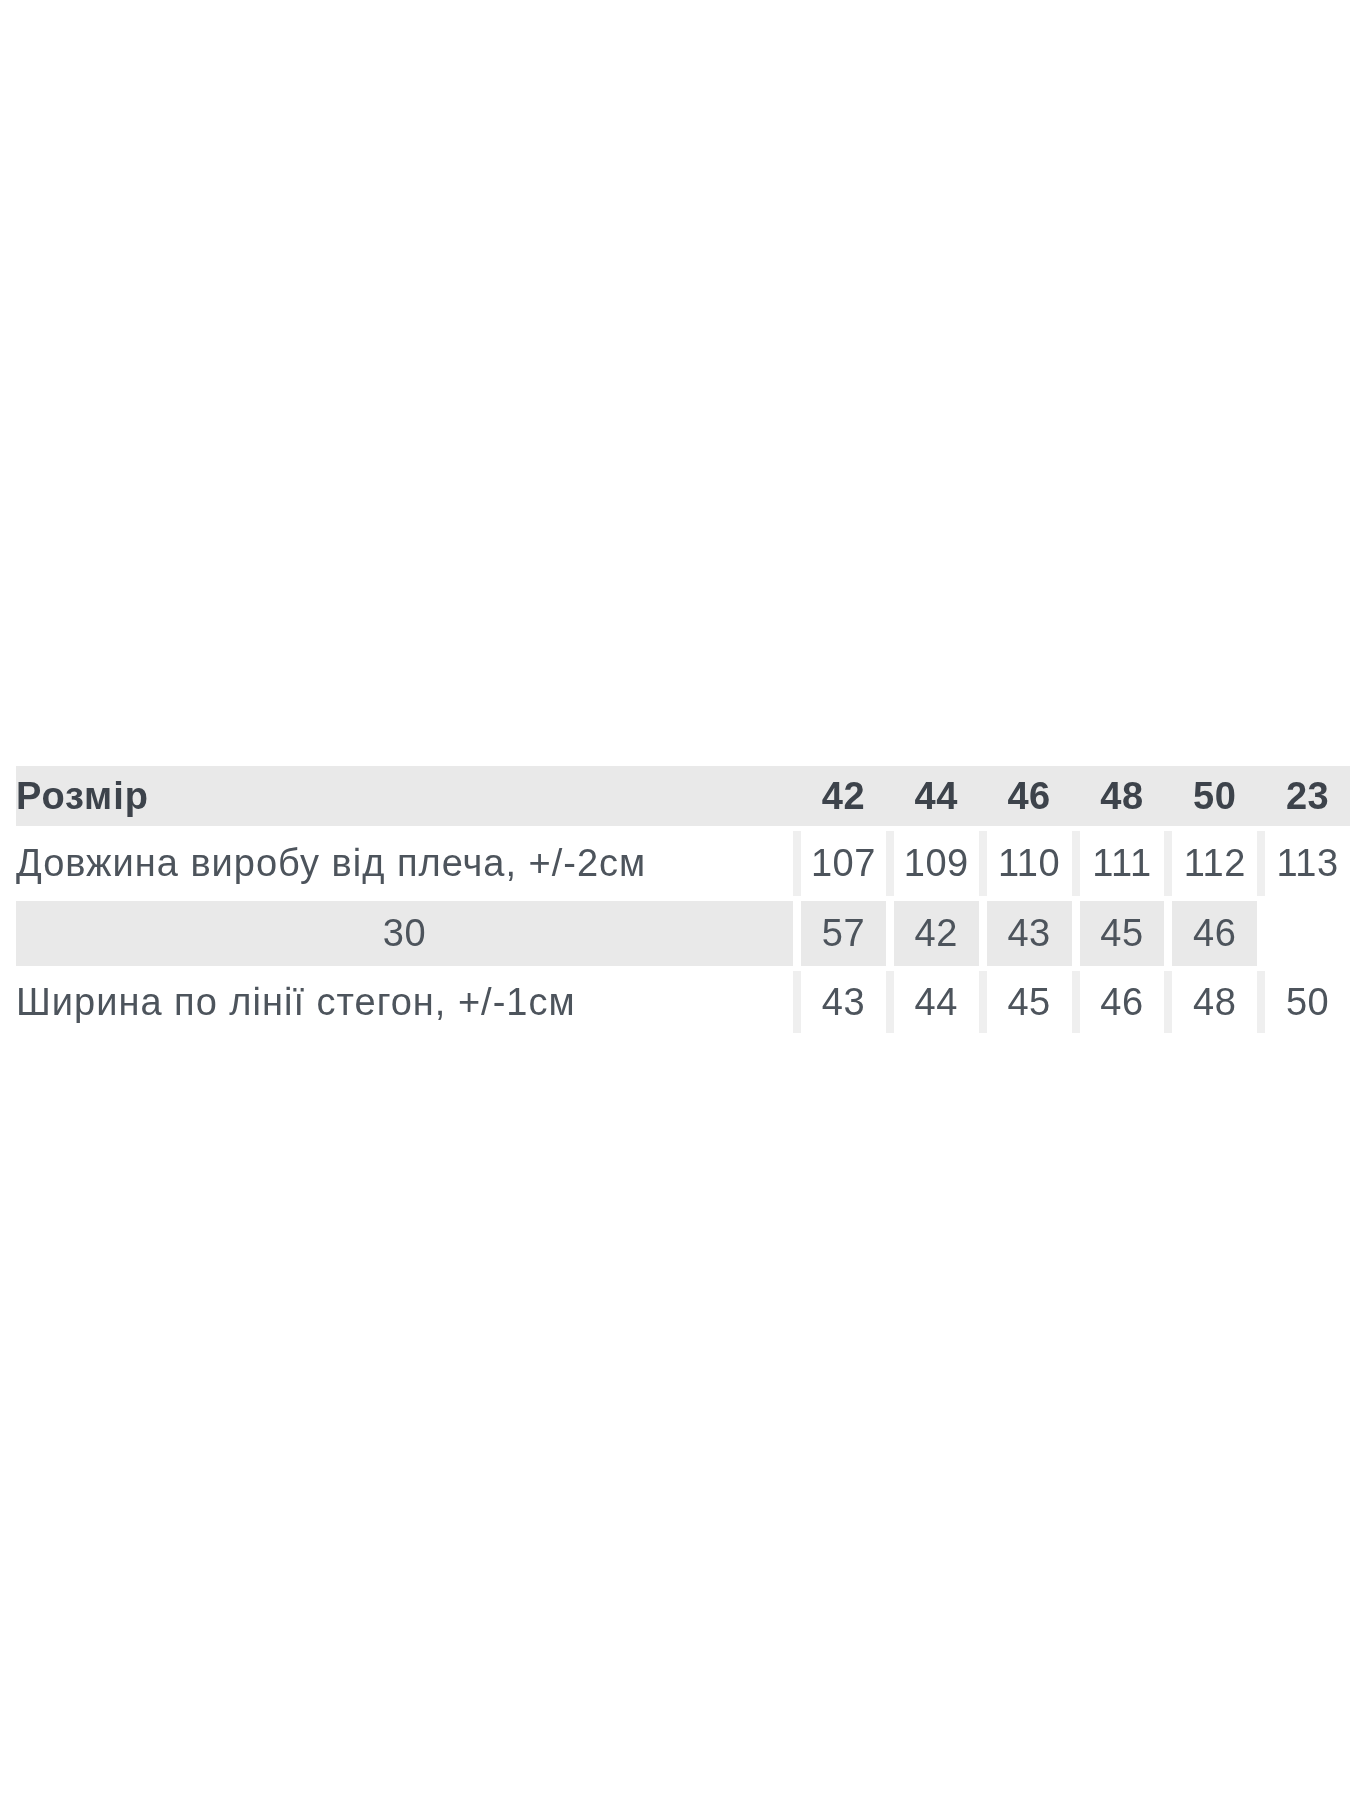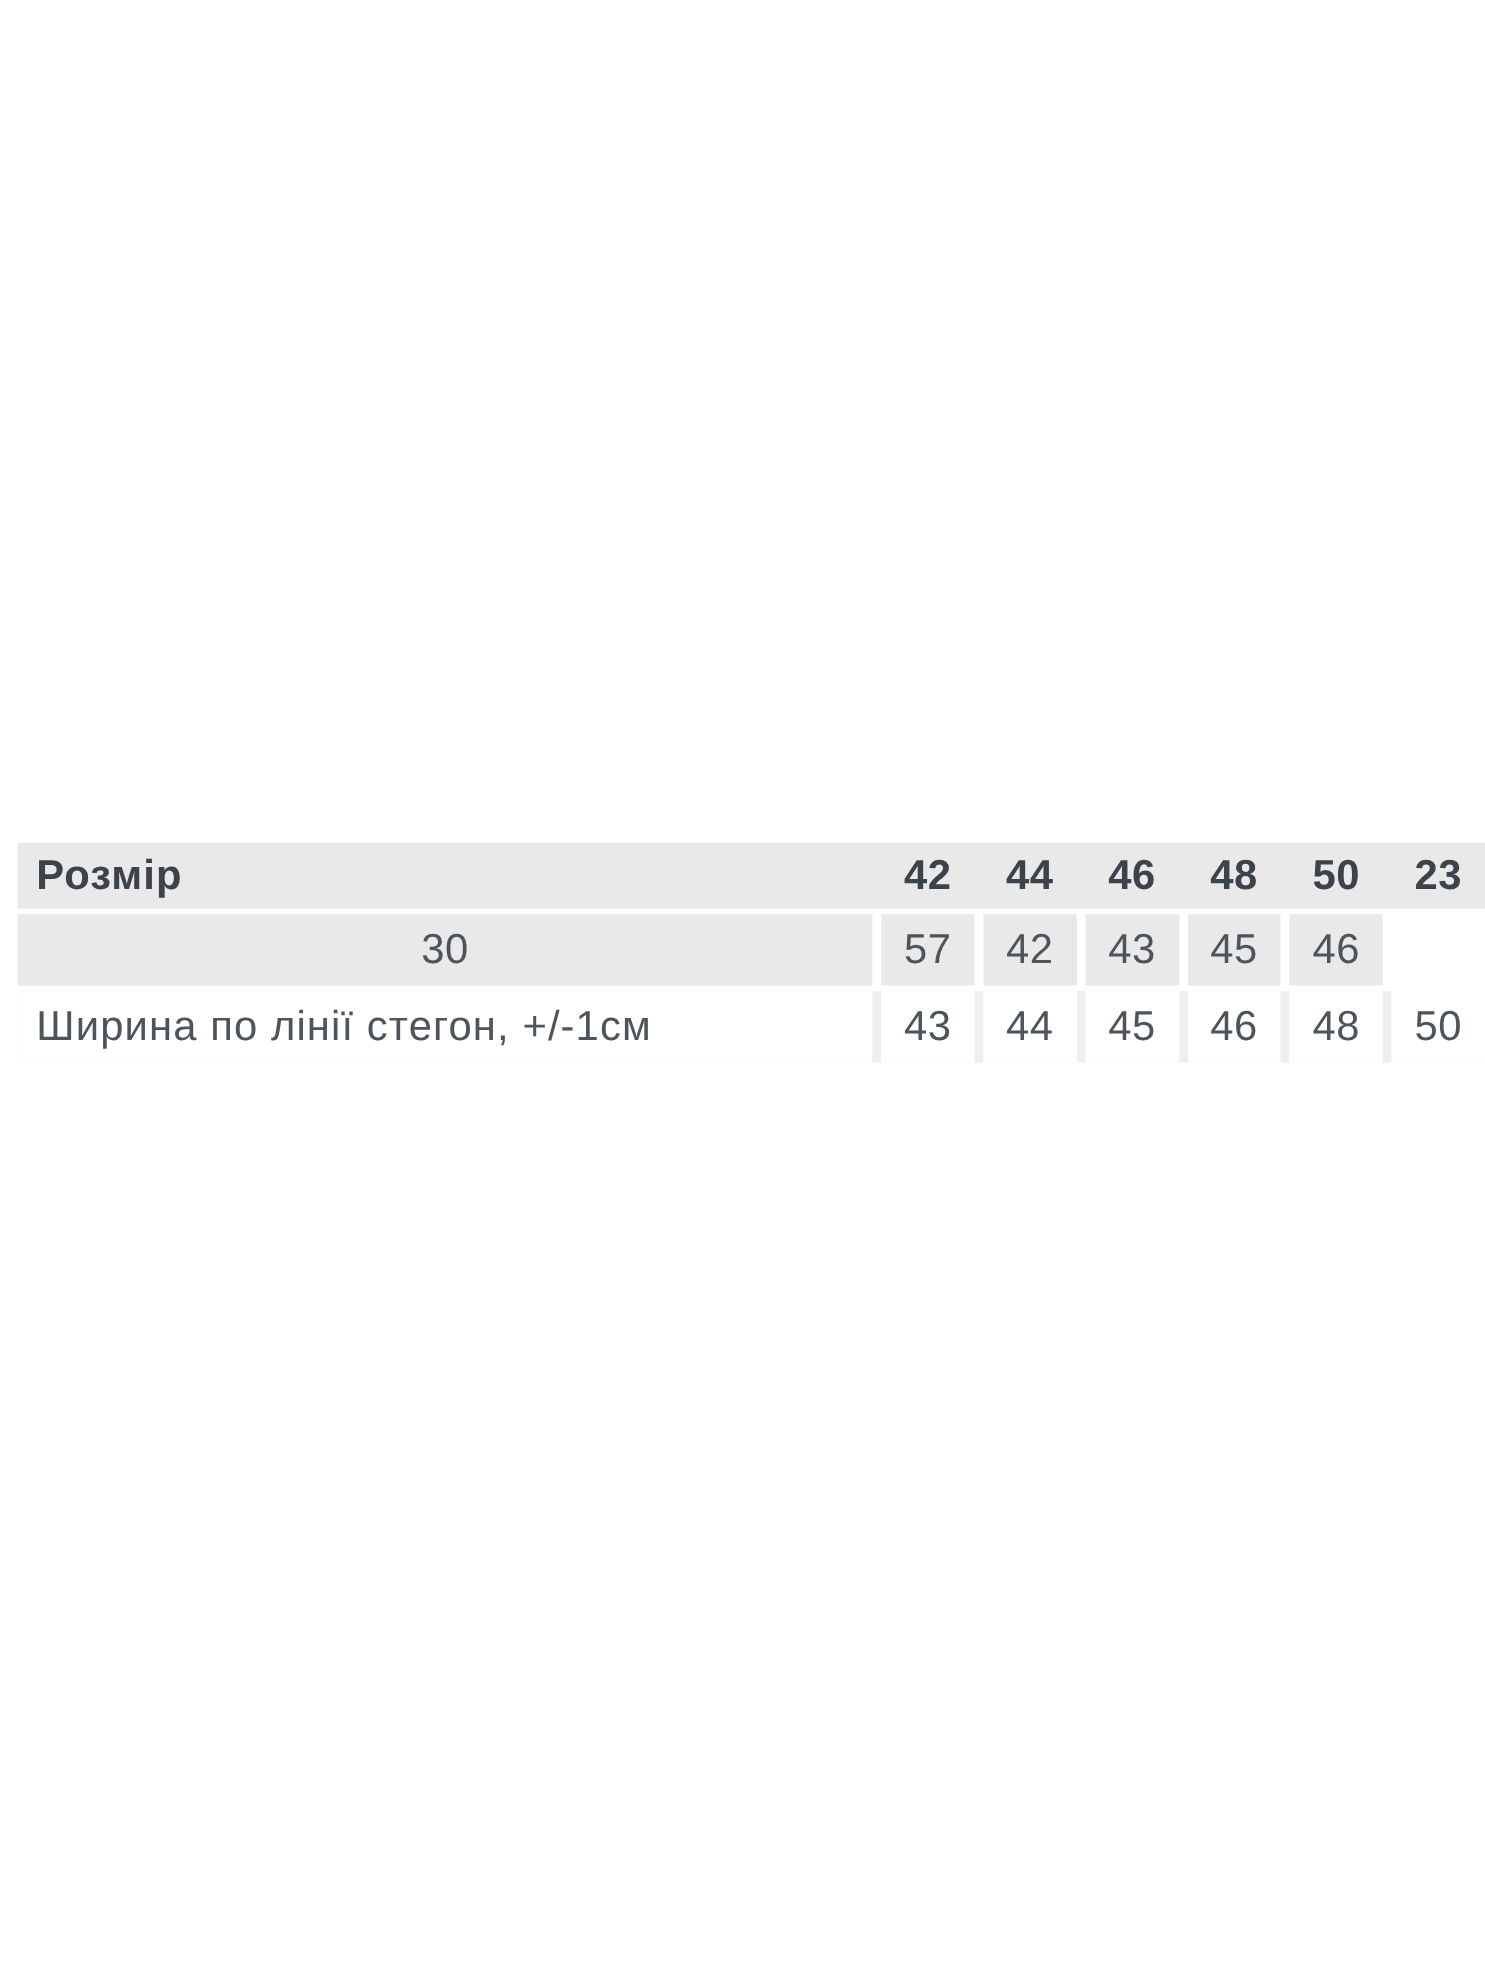--- a/index.html
+++ b/index.html
@@ -48,21 +48,20 @@
   .t-cell {
     display: flex;
     align-items: center;
     font-size: 38px;
     letter-spacing: 1px;
     color: #4d545c;
     white-space: nowrap;
     overflow: hidden;
   }
   .t-cell--label {
-    padding-left: 17px;
     justify-content: flex-start;
   }
   .t-cell--num {
     justify-content: center;
     letter-spacing: 0.5px;
   }
   .t-row--header .t-cell {
     font-weight: 700;
     color: #3d434b;
     background: transparent;
@@ -77,20 +76,29 @@
     <div class="t-row t-row--header">
       <div class="t-cell t-cell--label">Розмір</div>
       <div class="t-cell t-cell--num">42</div>
       <div class="t-cell t-cell--num">44</div>
       <div class="t-cell t-cell--num">46</div>
       <div class="t-cell t-cell--num">48</div>
       <div class="t-cell t-cell--num">50</div>
       <div class="t-cell t-cell--num">23</div>
     </div>
 
+    <div class="t-row t-row--white">
+      <div class="t-cell t-cell--label">Довжина виробу від плеча, +/-2см</div>
+      <div class="t-cell t-cell--num">107</div>
+      <div class="t-cell t-cell--num">109</div>
+      <div class="t-cell t-cell--num">110</div>
+      <div class="t-cell t-cell--num">111</div>
+      <div class="t-cell t-cell--num">112</div>
+      <div class="t-cell t-cell--num">113</div>
+    </div>
 
     <div class="t-row t-row--gray">
       <div class="t-cell t-cell--num">30</div>
       <div class="t-cell t-cell--num">57</div>
       <div class="t-cell t-cell--num">42</div>
       <div class="t-cell t-cell--num">43</div>
       <div class="t-cell t-cell--num">45</div>
       <div class="t-cell t-cell--num">46</div>
     </div>
 

